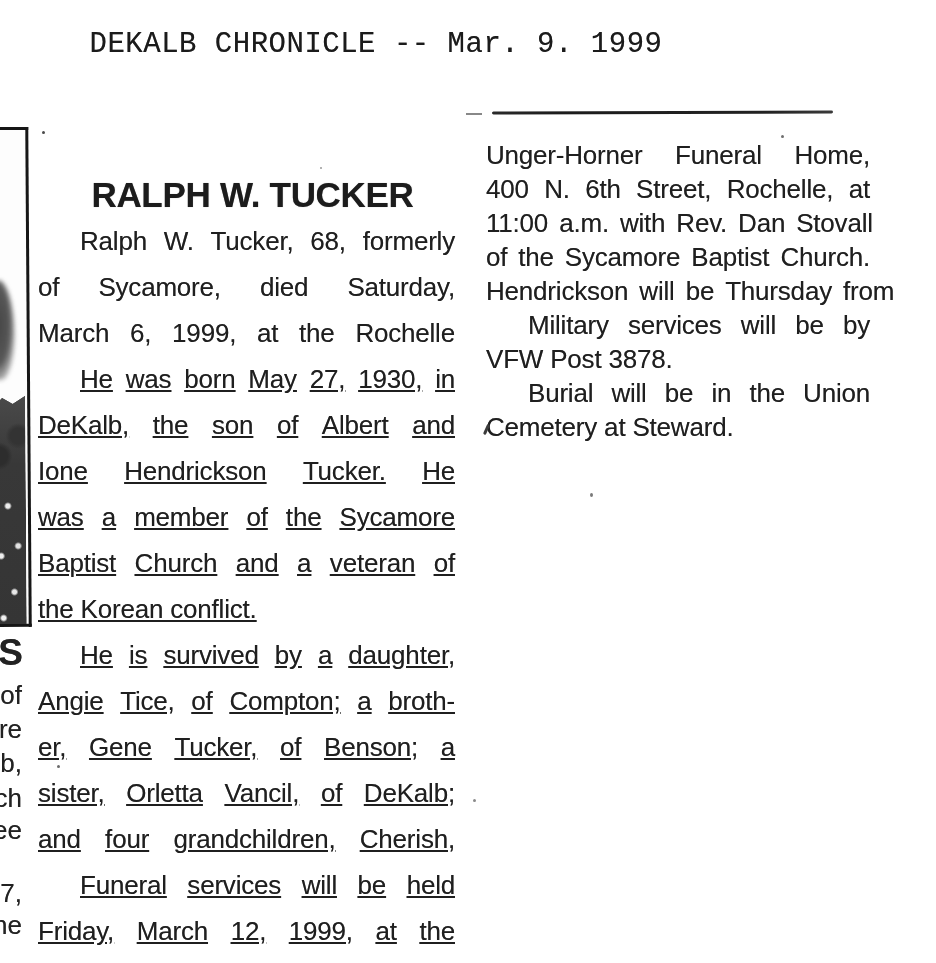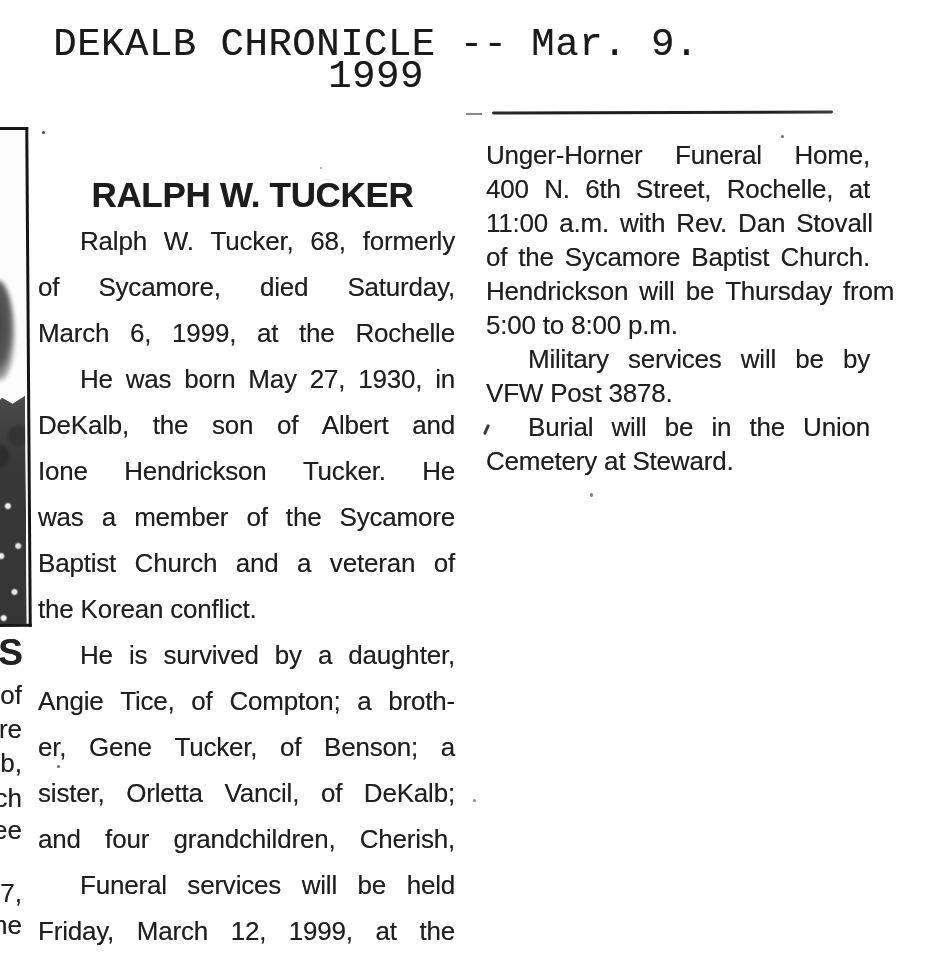--- a/index.html
+++ b/index.html
@@ -17,21 +17,21 @@
   }
 
   
   .masthead {
     position: absolute;
     top: 29px;
     left: 0;
     width: 752px;
     text-align: center;
     font-family: "Liberation Mono", "DejaVu Sans Mono", monospace;
-    font-size: 39px;
+    font-size: 29px;
     line-height: 32px;
     letter-spacing: 0.5px;
     color: #1b1b1b;
     text-shadow: 0 0 0.6px rgba(20,20,20,0.55);
   }
 
   
   .photo-frame {
     position: absolute;
     left: -6px;
@@ -149,21 +149,21 @@
   .col-right .jline, .col-right .lline { line-height: 34px; height: 34px; gap: 11px; }
   .jline, .lline {
     font-size: 26px;
     letter-spacing: -0.2px;
     white-space: nowrap;
     text-shadow: 0 0 0.6px rgba(25,25,25,0.55);
   }
   .jline { display: flex; justify-content: space-between; }
   .jline span { display: inline-block; }
   .indent { padding-left: 42px; }
-  .col-left .para + .para { margin-top: 4px; }
+  .col-left .para + .para { margin-top: 4px; text-decoration: underline; }
   .col-right .para + .para { margin-top: 0; }
 
   
   .speck { position: absolute; border-radius: 50%; }
   .speck-1 { left: 42px;  top: 131px; width: 3px; height: 3px; background: #4a4a4a; }
   .speck-2 { left: 57px;  top: 765px; width: 3px; height: 3px; background: #6a6a6a; }
   .speck-3 { left: 590px; top: 493px; width: 3px; height: 4px; background: #7a7a7a; }
   .speck-4 { left: 473px; top: 799px; width: 3px; height: 3px; background: #8a8a8a; }
   .speck-5 { left: 781px; top: 135px; width: 3px; height: 3px; background: #6f6f6f; }
   .speck-6 { left: 320px; top: 167px; width: 2px; height: 2px; background: #9a9a9a; }
@@ -363,21 +363,20 @@
           <span>Baptist</span>
           <span>Church.</span>
         </div>
       <div class="jline">
           <span>Hendrickson</span>
           <span>will</span>
           <span>be</span>
           <span>Thursday</span>
           <span>from</span>
         </div>
-      <div class="lline">5:00 to 8:00 p.m.</div>
     </div>
 
     <div class="para">
       <div class="jline indent">
           <span>Military</span>
           <span>services</span>
           <span>will</span>
           <span>be</span>
           <span>by</span>
         </div>

